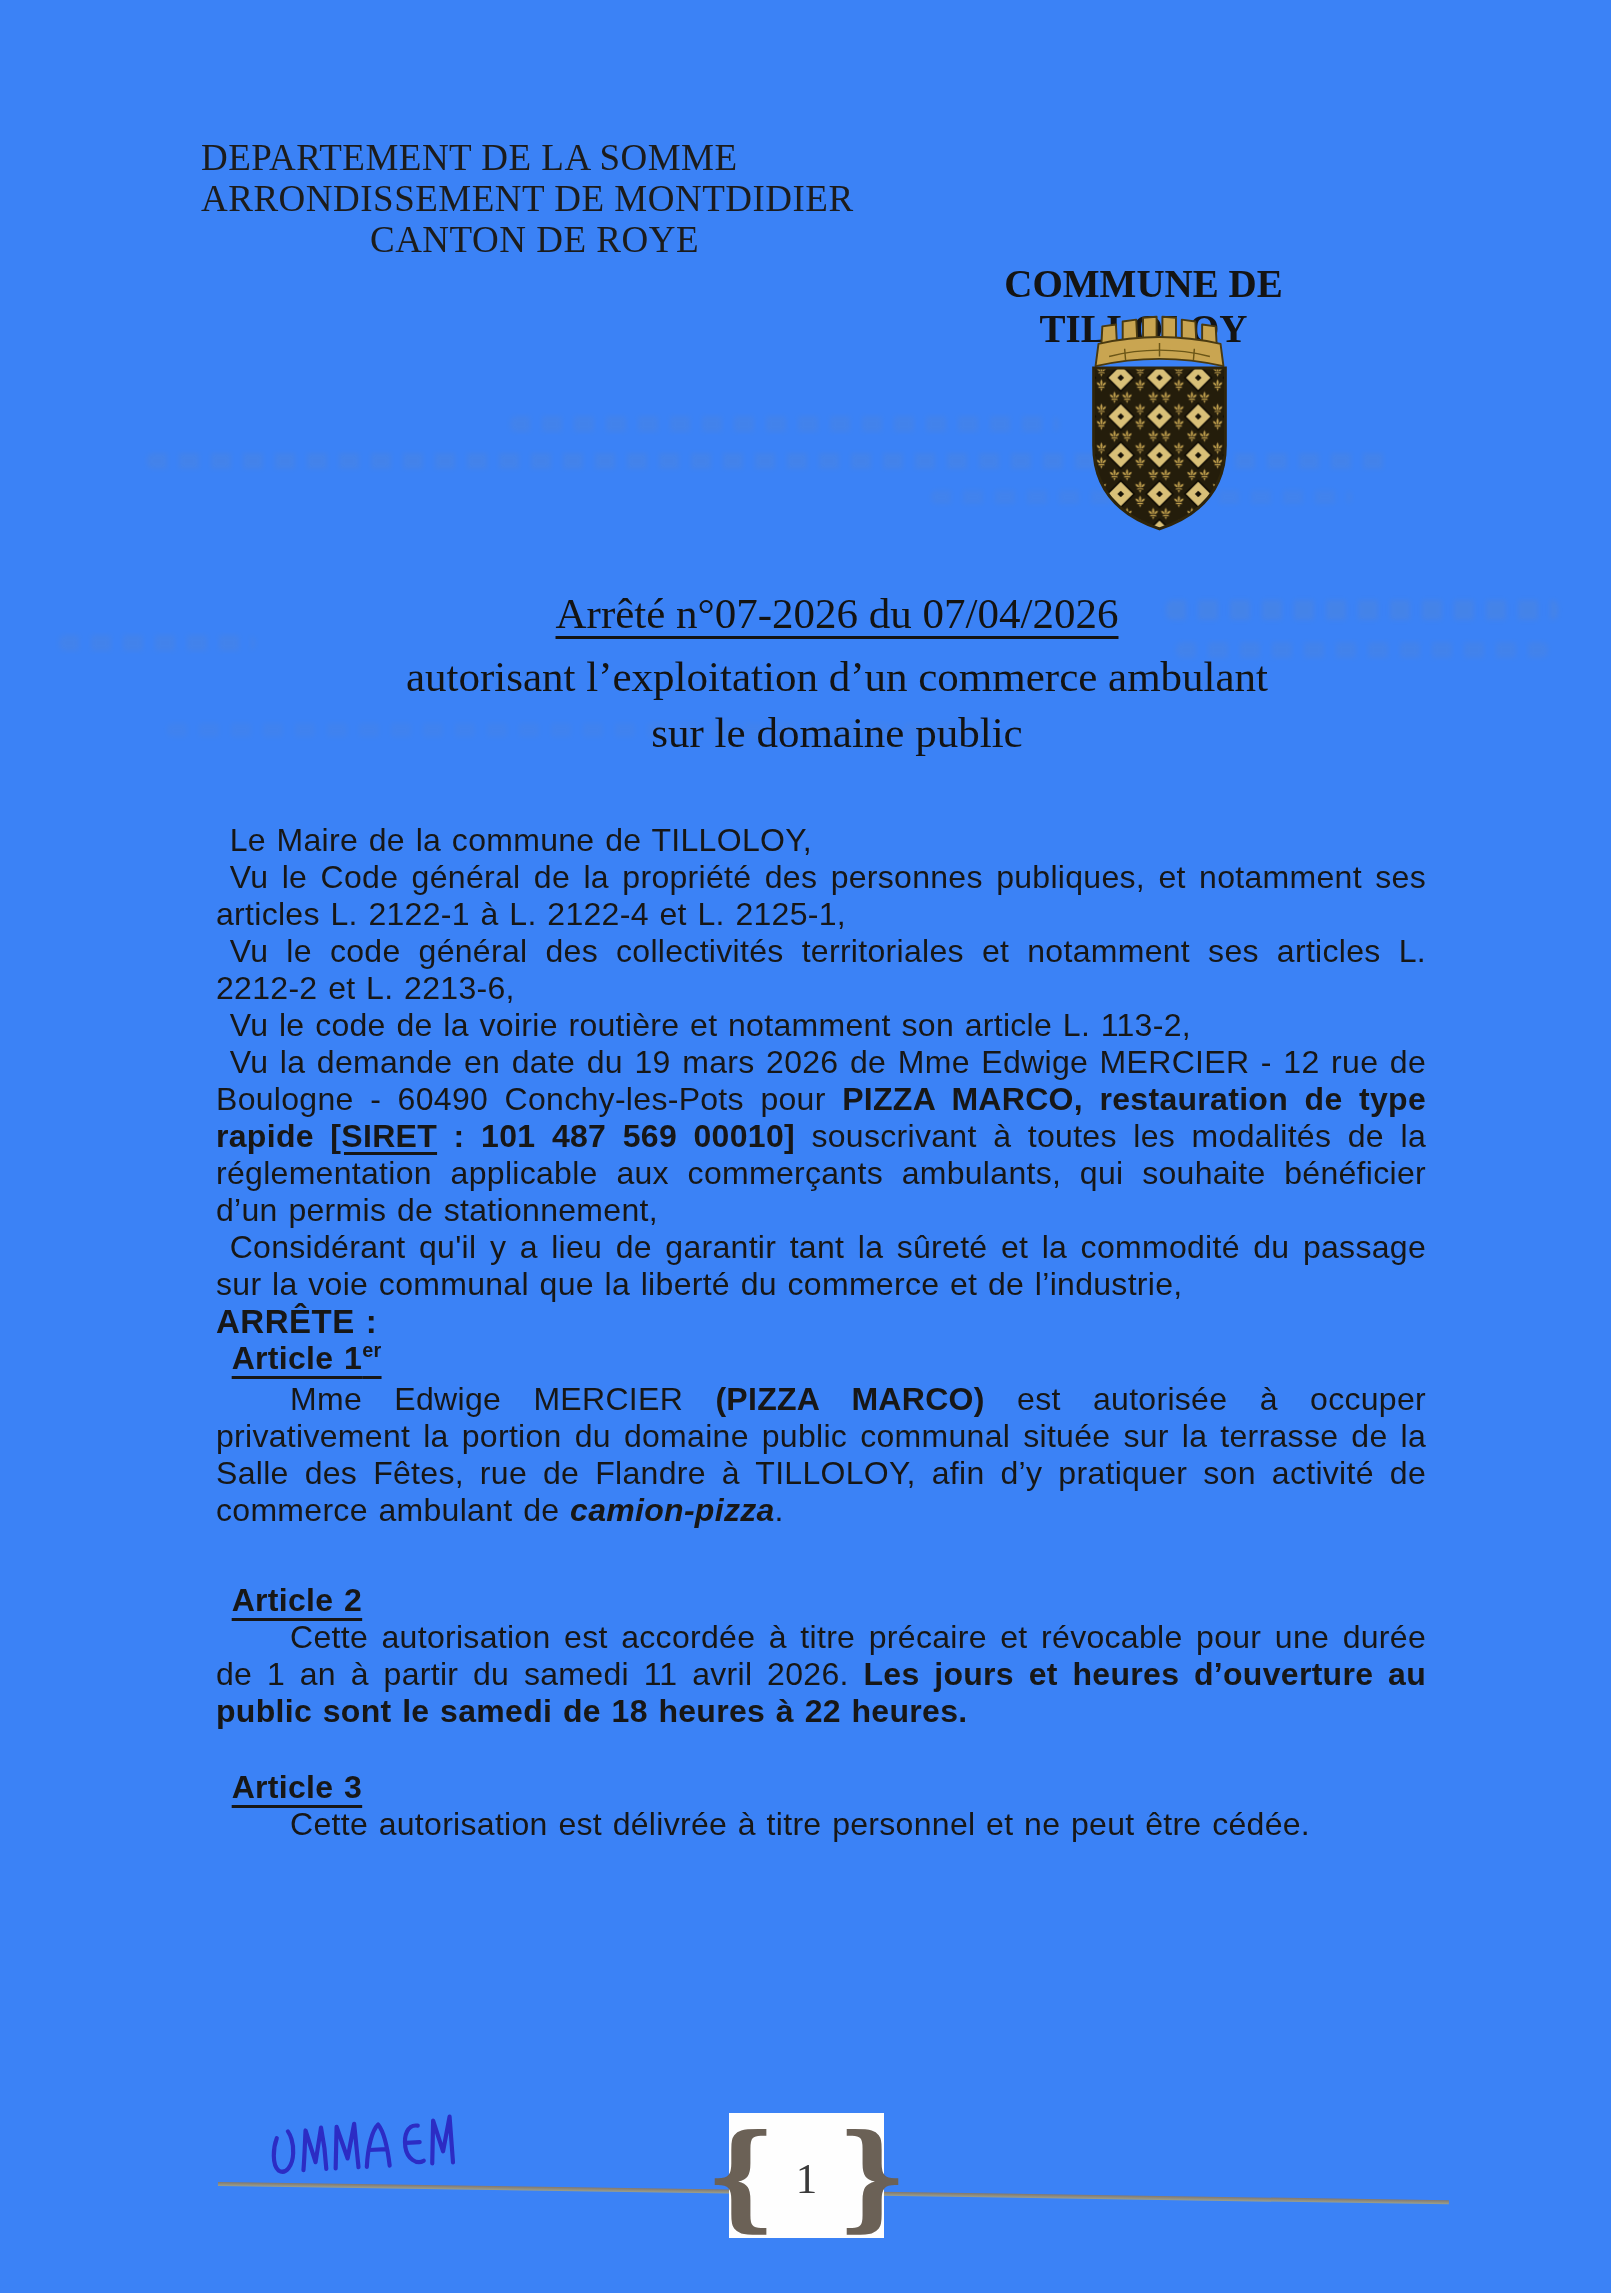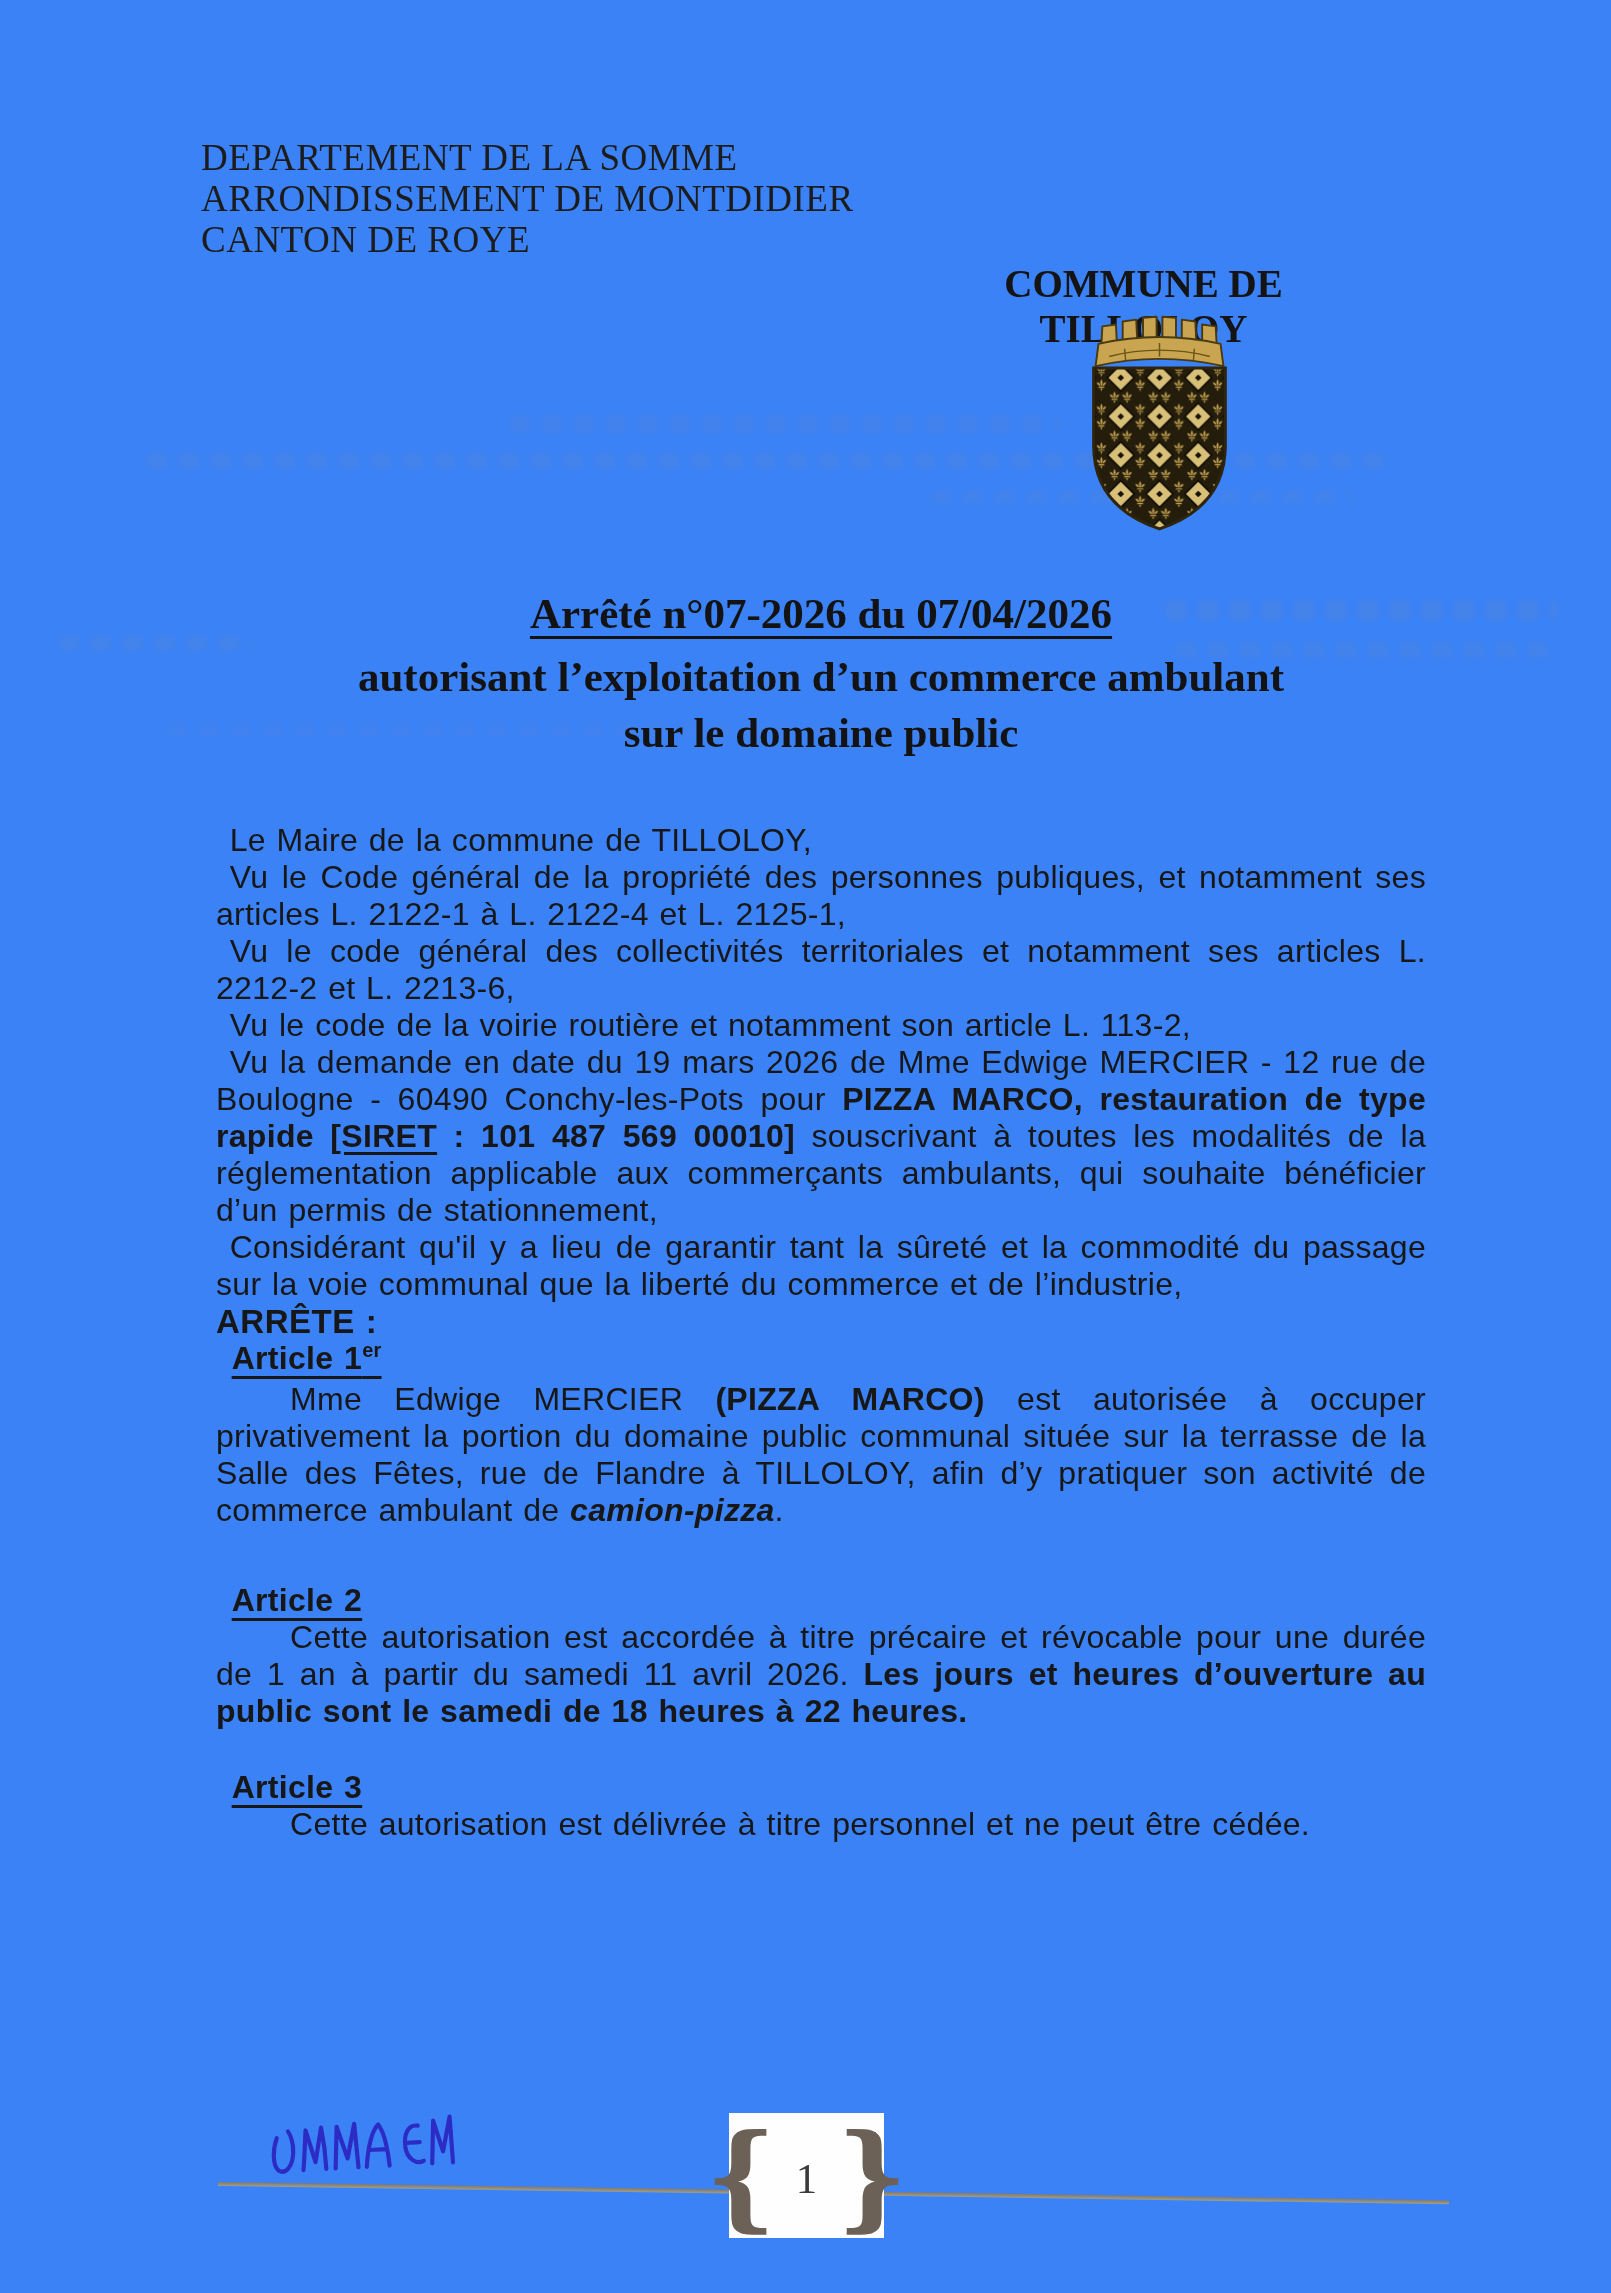--- a/index.html
+++ b/index.html
@@ -7,32 +7,32 @@
     position:relative; width:1611px; height:2294px;
     background:#3b82f6; margin:0 auto; overflow:hidden;
     font-family:"Liberation Sans", sans-serif; color:#171717;
   }
   
   .header-left{
     position:absolute; left:201px; top:137px; width:667px;
     font-family:"Liberation Serif", serif; font-size:37px; line-height:41px;
     letter-spacing:0.5px; color:#1c1c1c;
   }
-  .header-left .canton{}
+  .header-left .canton{text-align:center;}
   .commune-title{
     position:absolute; left:913px; top:261px; width:461px;
     font-family:"Liberation Serif", serif; font-weight:bold; font-size:39px;
     text-align:center; color:#141414;
   }
   .crest{position:absolute; left:1082px; top:300px; width:155px; height:233px;}
   
   .title-block{
-    position:absolute; left:216px; top:586px; width:1210px;
+    position:absolute; left:232px; top:586px; width:1210px;
     text-align:center; font-family:"Liberation Serif", serif;
-    font-weight:bold; font-size:43px; line-height:56px; color:#131313;
+    font-weight:normal; font-size:43px; line-height:56px; color:#131313;
   }
   .title-block .t1{text-decoration:underline; text-decoration-thickness:2.9px; text-underline-offset:7.8px; margin-bottom:6.9px;}
   
   .bodycol{position:absolute; left:216px; top:822px; width:1210px;
     font-size:32px; line-height:37px; letter-spacing:0.3px; word-spacing:1.5px;}
   .bodycol p{margin:0; text-align:justify;}
   .ind-s{text-indent:13.7px;}
   .ind-l{text-indent:74px;}
   .mb-intro{margin-bottom:35px;}
   .decision{

